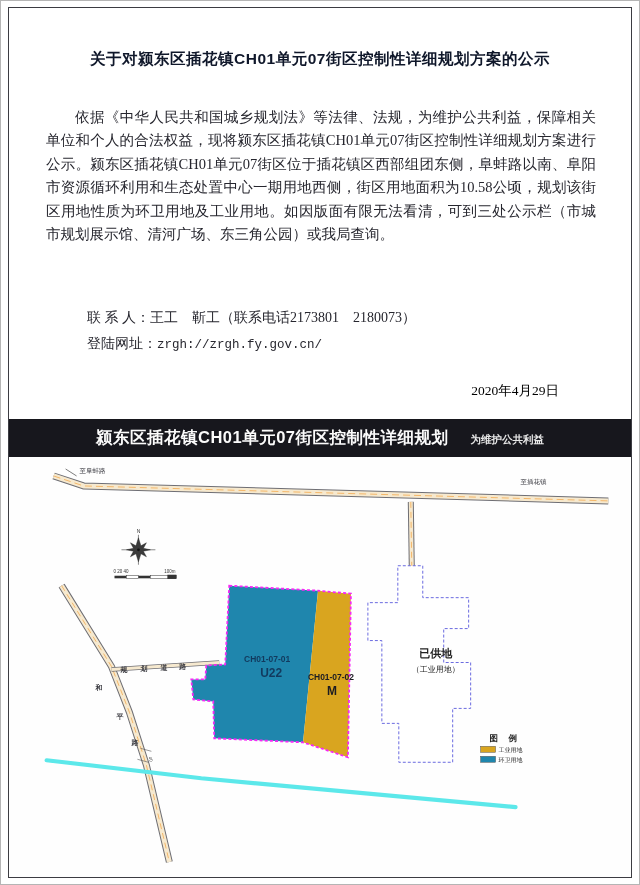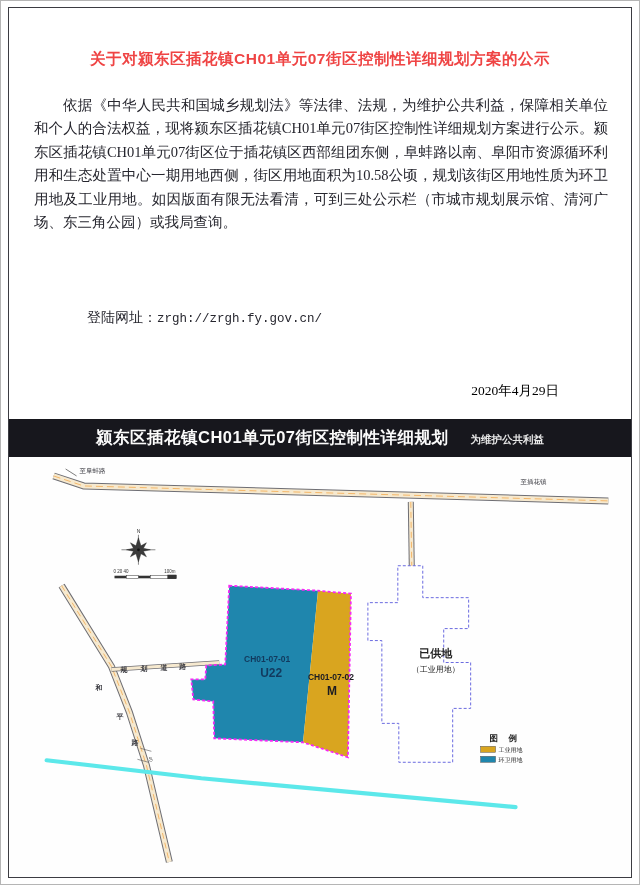--- a/index.html
+++ b/index.html
@@ -1,22 +1,22 @@
 <!DOCTYPE html>
 <html><head>
 <meta charset="utf-8">
 <style>
   html,body{margin:0;padding:0;background:#fff;}
   .page{position:relative;width:640px;height:885px;background:#ffffff;overflow:hidden;
         font-family:"Liberation Serif", serif;color:#24242c;border:1px solid #b5b5b5;box-sizing:border-box;}
   .frame{position:absolute;left:7px;top:6px;width:624px;height:871px;border:1px solid #3c3c42;box-sizing:border-box;background:#fff;}
   .notice-title{position:absolute;top:41px;left:0;right:0;text-align:center;
-        font-family:"Liberation Sans", sans-serif;font-weight:bold;font-size:15.5px;color:#ef4444;letter-spacing:0.5px;}
+        font-family:"Liberation Sans", sans-serif;font-weight:bold;font-size:15.5px;color:#0f172a;letter-spacing:0.5px;}
   .body-text{position:absolute;top:86px;left:25px;right:23px;}
-  .body-text p{margin:0;font-size:14.5px;line-height:23.4px;text-align:justify;text-indent:2em;color:#26262e;}
+  .body-text p{margin:12px;font-size:14.5px;line-height:23.4px;text-align:justify;text-indent:2em;color:#26262e;}
   .contact{position:absolute;top:297px;left:78px;font-size:14px;line-height:25.5px;color:#26262e;}
   .contact .url{font-family:"Liberation Mono", monospace;font-size:12.5px;}
   .notice-date{position:absolute;top:374px;right:72px;font-size:13.5px;color:#000000;}
   .map-header{position:absolute;left:0px;top:411px;width:622px;height:38px;background:#17171d;
         display:flex;align-items:center;justify-content:center;gap:22px;}
   .map-header .t1{color:#fbfbfb;font-family:"Liberation Sans", sans-serif;font-weight:bold;font-size:16.5px;letter-spacing:0.5px;}
   .map-header .t2{color:#e8e8e8;font-family:"Liberation Sans", sans-serif;font-weight:bold;font-size:10.5px;margin-top:3px;}
   .map-svg{position:absolute;left:0px;top:449px;width:622px;height:420px;background:#fefefe;}
   svg text{font-family:"Liberation Sans", sans-serif;}
   .tiny{font-size:6.5px;fill:#33333a;}
@@ -38,20 +38,21 @@
 <div class="page">
   <div class="frame">
 
     <div class="notice-title">关于对颍东区插花镇CH01单元07街区控制性详细规划方案的公示</div>
 
     <div class="body-text">
       <p>依据《中华人民共和国城乡规划法》等法律、法规，为维护公共利益，保障相关单位和个人的合法权益，现将颍东区插花镇CH01单元07街区控制性详细规划方案进行公示。颍东区插花镇CH01单元07街区位于插花镇区西部组团东侧，阜蚌路以南、阜阳市资源循环利用和生态处置中心一期用地西侧，街区用地面积为10.58公顷，规划该街区用地性质为环卫用地及工业用地。如因版面有限无法看清，可到三处公示栏（市城市规划展示馆、清河广场、东三角公园）或我局查询。</p>
     </div>
 
     <div class="contact">
+      <div>联 系 人：王工　靳工（联系电话2173801　2180073）</div>
       <div><span>登陆网址：</span><span class="url">zrgh://zrgh.fy.gov.cn/</span></div>
     </div>
 
     <div class="notice-date">2020年4月29日</div>
 
     <div class="map-header">
       <span class="t1">颍东区插花镇CH01单元07街区控制性详细规划</span>
       <span class="t2">为维护公共利益</span>
     </div>
 

